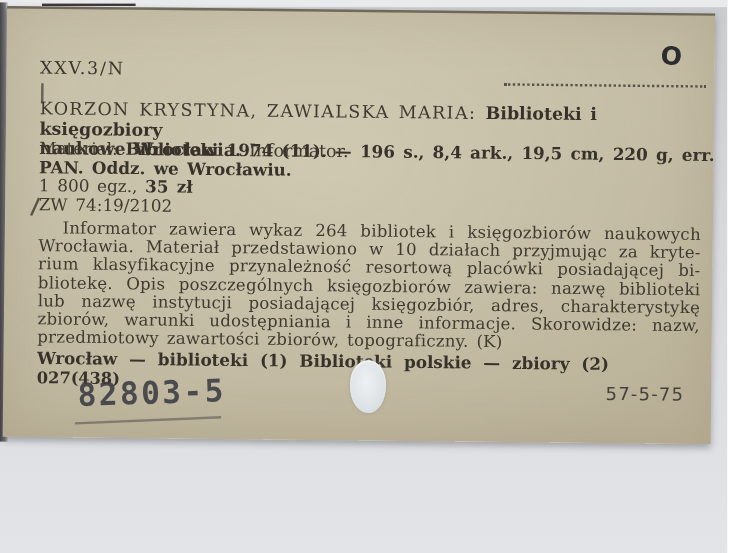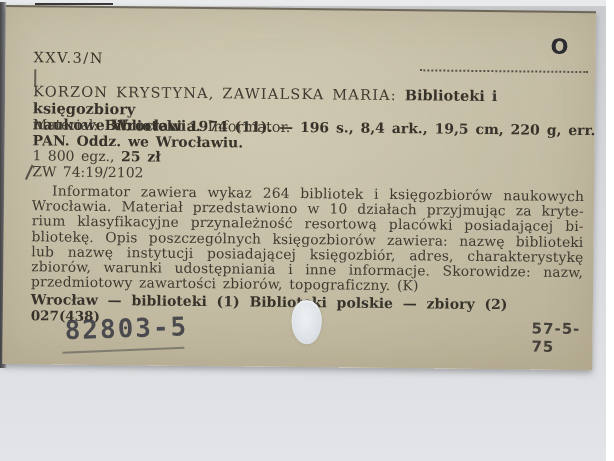--- a/index.html
+++ b/index.html
@@ -91,21 +91,21 @@
     font-size: 26px; font-weight: bold; color: rgba(58,59,67,0.88);
     letter-spacing: 2px; transform: rotate(-2.5deg);
   }
   .stamp-underline {
     position: absolute; left: 60px; top: 341px; width: 122px; height: 2px;
     background: rgba(58,58,62,0.45); transform: rotate(-3deg);
   }
   .print-code {
     position: absolute; left: 502px; top: 307px;
     font-family: "DejaVu Sans", sans-serif;
-    font-size: 15px; font-weight: bold; color: #45413a; letter-spacing: 1px; margin-left: 27px;
+    font-size: 15px; font-weight: normal; color: #45413a; letter-spacing: 1px;
   }
   .punch-hole {
     position: absolute; left: 289px; top: 290px; width: 30px; height: 44px;
     border-radius: 50% 50% 48% 52% / 46% 48% 54% 52%;
     background: radial-gradient(ellipse at 45% 40%, #eef1f3 0%, #dde2e6 60%, #ccd2d7 100%);
     box-shadow: inset 0 1px 2px rgba(255,255,255,0.8), 0 0 3px rgba(140,140,130,0.5);
   }
 </style>
 </head>
 <body>
@@ -126,21 +126,21 @@
       <span class="authors">KORZON KRYSTYNA, ZAWIALSKA MARIA: </span><span class="b">Biblioteki i księgozbiory</span><br>
       <span class="b">naukowe Wrocławia.</span><span> Informator.</span>
     </div>
 
     <div class="imprint">
       <div class="line">
         <span>Materiał: </span><span class="b">Biblioteki</span><span class="b"> 1974 (11). — 196 s., 8,4 ark., 19,5 cm, 220 g, err.</span>
       </div>
       <div class="line b">PAN. Oddz. we Wrocławiu.</div>
       <div class="line">
-        <span>1 800 egz., </span><span class="b">25 zł</span>
+        <span>1 800 egz., </span><span class="b">35 zł</span>
       </div>
       <div class="line">ZW 74:19/2102</div>
     </div>
     <div class="slash-mark"></div>
 
     <div class="annotation">
       <div class="a-line first">Informator zawiera wykaz 264 bibliotek i księgozbiorów naukowych</div>
       <div class="a-line">Wrocławia. Materiał przedstawiono w 10 działach przyjmując za kryte-</div>
       <div class="a-line">rium klasyfikacyjne przynależność resortową placówki posiadającej bi-</div>
       <div class="a-line">bliotekę. Opis poszczególnych księgozbiorów zawiera: nazwę biblioteki</div>

